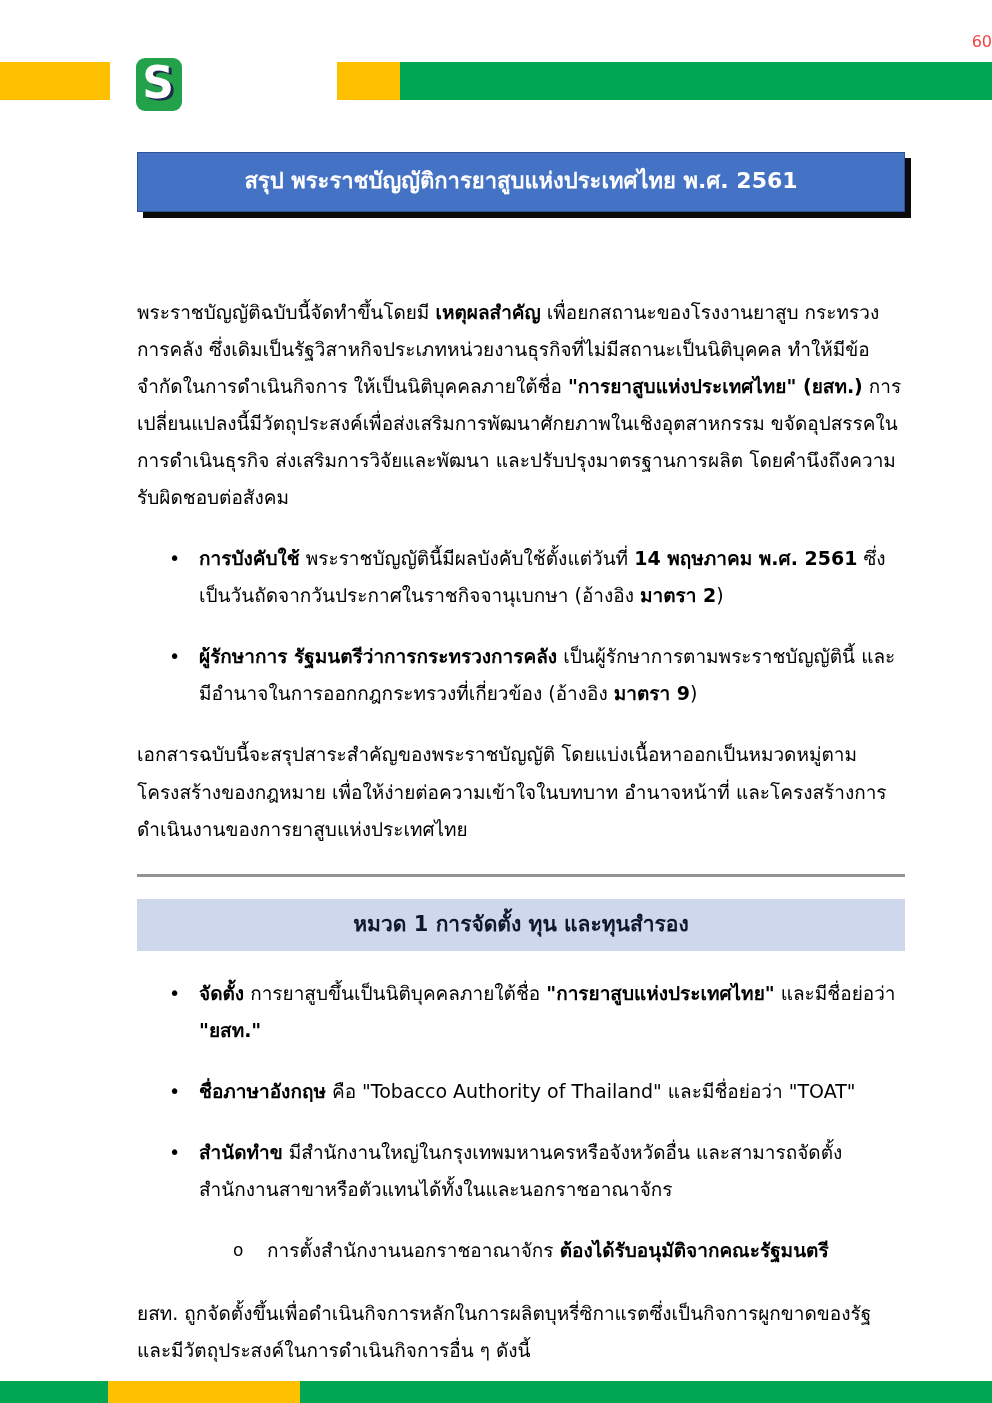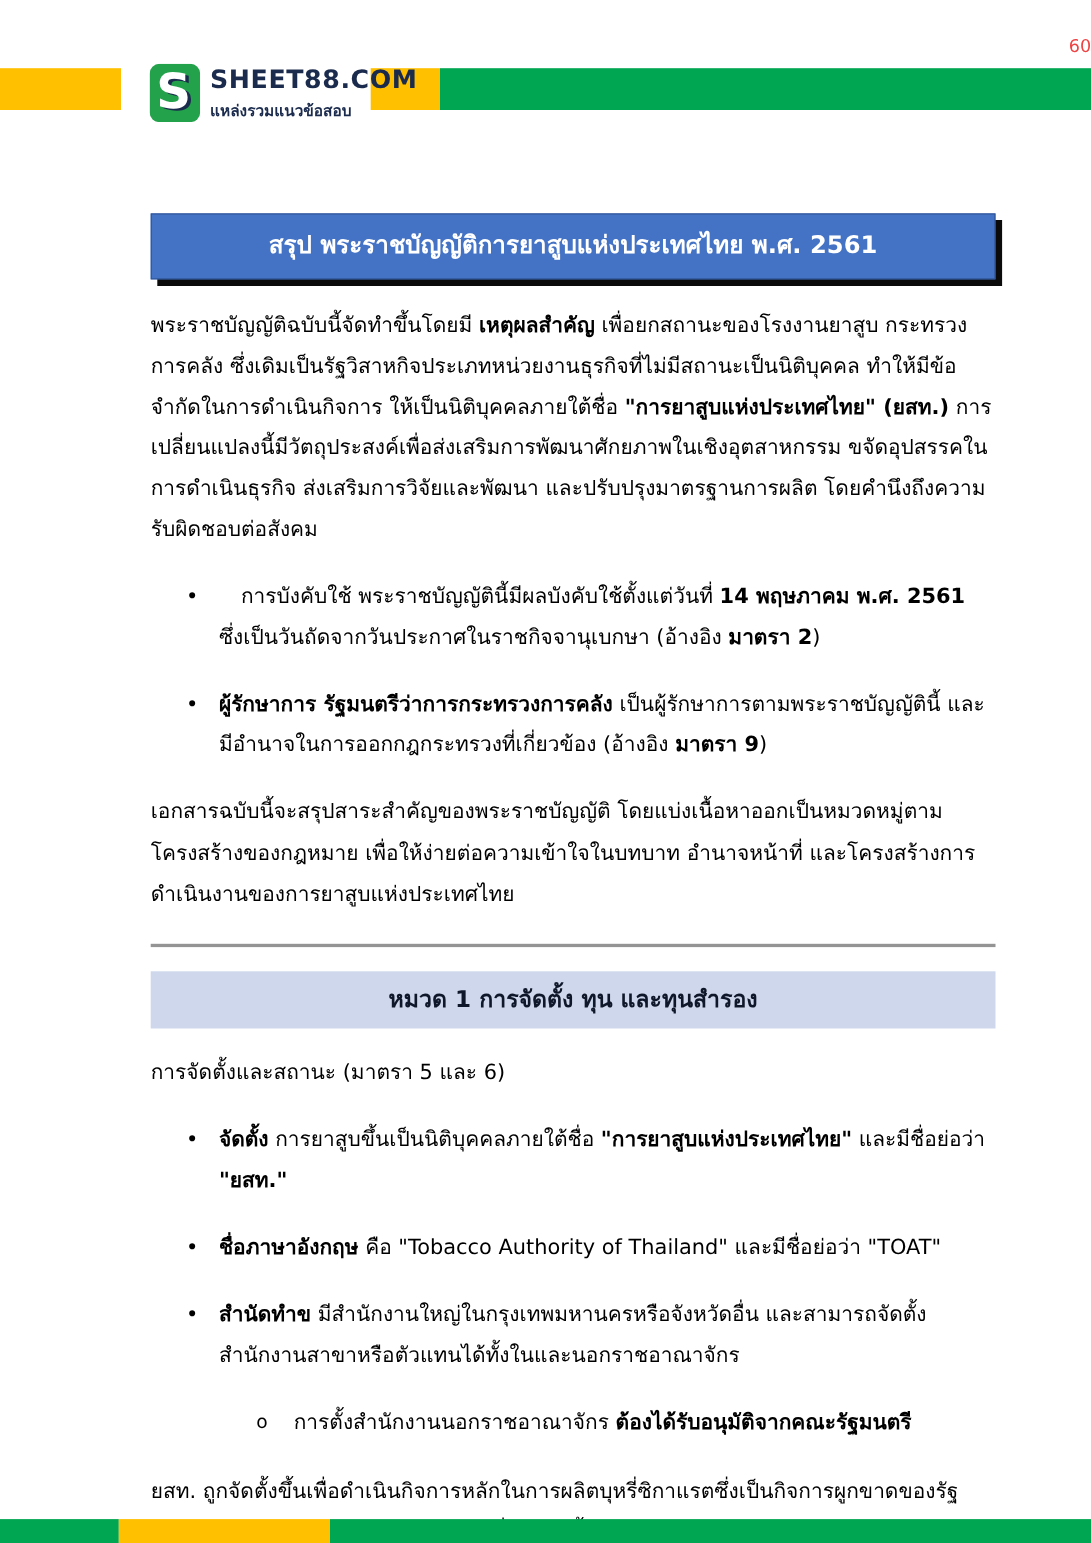--- a/index.html
+++ b/index.html
@@ -22,24 +22,23 @@
   .brand-text { margin-left:9px; padding-top:3px; }
   .brand-name { font-size:23px; font-weight:bold; color:#1B2B4D; letter-spacing:0.5px; line-height:1.1; }
   .brand-tagline { font-size:14px; font-weight:bold; color:#1B2B4D; margin-top:3px; }
   
   .content { position:absolute; left:137px; top:152px; width:768px; }
   .title-banner {
     background:#4472C4; border:1px solid #2F5496;
     box-shadow:6px 6px 0 #0b0b0b;
     color:#ffffff; text-align:center; font-weight:bold; font-size:22px;
     padding:10px 4px 13px 4px;
-    margin-top:42px;
   }
   .para { font-size:19px; line-height:1.95; text-align:left; }
-  .p1 { margin-top:24px; }
+  .p1 { margin-top:82px; }
   .p2 { margin-top:24px; }
   .p3 { margin-top:26px; }
   .blist { margin:0; }
   .bullet { display:flex; margin-top:24px; }
   .bullet .marker { flex:0 0 30px; margin-left:32px; font-size:19px; line-height:1.95; }
   .bullet .btext { flex:1; font-size:19px; line-height:1.95; }
   .sub-bullet { display:flex; margin-top:24px; }
   .sub-bullet .marker { flex:0 0 34px; margin-left:96px; font-size:17px; line-height:2.2; }
   .sub-bullet .btext { flex:1; font-size:19px; line-height:1.95; }
   .divider { border:0; border-top:3px solid #949494; margin:26px 0 0 0; }
@@ -66,50 +65,45 @@
   <div class="hseg y2"></div>
   <div class="hseg g1"></div>
 </div>
 
 <div class="brand">
   <svg class="logo-square" viewBox="0 0 46 53" xmlns="http://www.w3.org/2000/svg">
     <rect x="0" y="0" width="46" height="53" rx="9" fill="#23A14B"></rect>
     <text x="25" y="42" text-anchor="middle" font-size="44" font-weight="bold" fill="#1B2B4D" font-family="DejaVu Sans, sans-serif">S</text>
     <text x="22" y="40" text-anchor="middle" font-size="44" font-weight="bold" fill="#ffffff" font-family="DejaVu Sans, sans-serif">S</text>
   </svg>
-  <div class="brand-text">
-    <div class="brand-name">SHEET88.COM</div>
-    <div class="brand-tagline">แหล่งรวมแนวข้อสอบ</div>
-  </div>
 </div>
 
 <div class="content">
 
   <div class="title-banner">สรุป พระราชบัญญัติการยาสูบแห่งประเทศไทย พ.ศ. 2561</div>
 
   <div class="para p1"><span>พระราชบัญญัติฉบับนี้จัดทำขึ้นโดยมี </span><span style="font-weight: bold;">เหตุผลสำคัญ</span><span> เพื่อยกสถานะของโรงงานยาสูบ กระทรวงการคลัง ซึ่งเดิมเป็นรัฐวิสาหกิจประเภทหน่วยงานธุรกิจที่ไม่มีสถานะเป็นนิติบุคคล ทำให้มีข้อจำกัดในการดำเนินกิจการ ให้เป็นนิติบุคคลภายใต้ชื่อ </span><span style="font-weight: bold;">"การยาสูบแห่งประเทศไทย" (ยสท.)</span><span> การเปลี่ยนแปลงนี้มีวัตถุประสงค์เพื่อส่งเสริมการพัฒนาศักยภาพในเชิงอุตสาหกรรม ขจัดอุปสรรคในการดำเนินธุรกิจ ส่งเสริมการวิจัยและพัฒนา และปรับปรุงมาตรฐานการผลิต โดยคำนึงถึงความรับผิดชอบต่อสังคม</span></div>
 
   <div class="blist">
     <div class="bullet">
       <span class="marker">•</span>
-      <span class="btext"><span style="font-weight: normal; margin-left: 20px;">การบังคับใช้</span><span> พระราชบัญญัตินี้มีผลบังคับใช้ตั้งแต่วันที่ </span><span style="font-weight: bold;">14 พฤษภาคม พ.ศ. 2561</span><span> ซึ่งเป็นวันถัดจากวันประกาศในราชกิจจานุเบกษา (อ้างอิง </span><span style="font-weight: bold;">มาตรา 2</span><span>)</span></span>
+      <span class="btext"><span style="font-weight: bold;">การบังคับใช้</span><span> พระราชบัญญัตินี้มีผลบังคับใช้ตั้งแต่วันที่ </span><span style="font-weight: bold;">14 พฤษภาคม พ.ศ. 2561</span><span> ซึ่งเป็นวันถัดจากวันประกาศในราชกิจจานุเบกษา (อ้างอิง </span><span style="font-weight: bold;">มาตรา 2</span><span>)</span></span>
     </div>
     <div class="bullet">
       <span class="marker">•</span>
       <span class="btext"><span style="font-weight: bold;">ผู้รักษาการ รัฐมนตรีว่าการกระทรวงการคลัง</span><span> เป็นผู้รักษาการตามพระราชบัญญัตินี้ และมีอำนาจในการออกกฎกระทรวงที่เกี่ยวข้อง (อ้างอิง </span><span style="font-weight: bold;">มาตรา 9</span><span>)</span></span>
     </div>
   </div>
 
   <div class="para p2">เอกสารฉบับนี้จะสรุปสาระสำคัญของพระราชบัญญัติ โดยแบ่งเนื้อหาออกเป็นหมวดหมู่ตามโครงสร้างของกฎหมาย เพื่อให้ง่ายต่อความเข้าใจในบทบาท อำนาจหน้าที่ และโครงสร้างการดำเนินงานของการยาสูบแห่งประเทศไทย</div>
 
   <hr class="divider">
 
   <div class="section-banner">หมวด 1 การจัดตั้ง ทุน และทุนสำรอง</div>
 
-  <div class="subheading">การจัดตั้งและสถานะ (มาตรา 5 และ 6)</div>
 
   <div class="blist">
     <div class="bullet">
       <span class="marker">•</span>
       <span class="btext"><span style="font-weight: bold;">จัดตั้ง</span><span> การยาสูบขึ้นเป็นนิติบุคคลภายใต้ชื่อ </span><span style="font-weight: bold;">"การยาสูบแห่งประเทศไทย"</span><span> และมีชื่อย่อว่า </span><span style="font-weight: bold;">"ยสท."</span></span>
     </div>
     <div class="bullet">
       <span class="marker">•</span>
       <span class="btext"><span style="font-weight: bold;">ชื่อภาษาอังกฤษ</span><span> คือ "Tobacco Authority of Thailand" และมีชื่อย่อว่า "TOAT"</span></span>
     </div>

